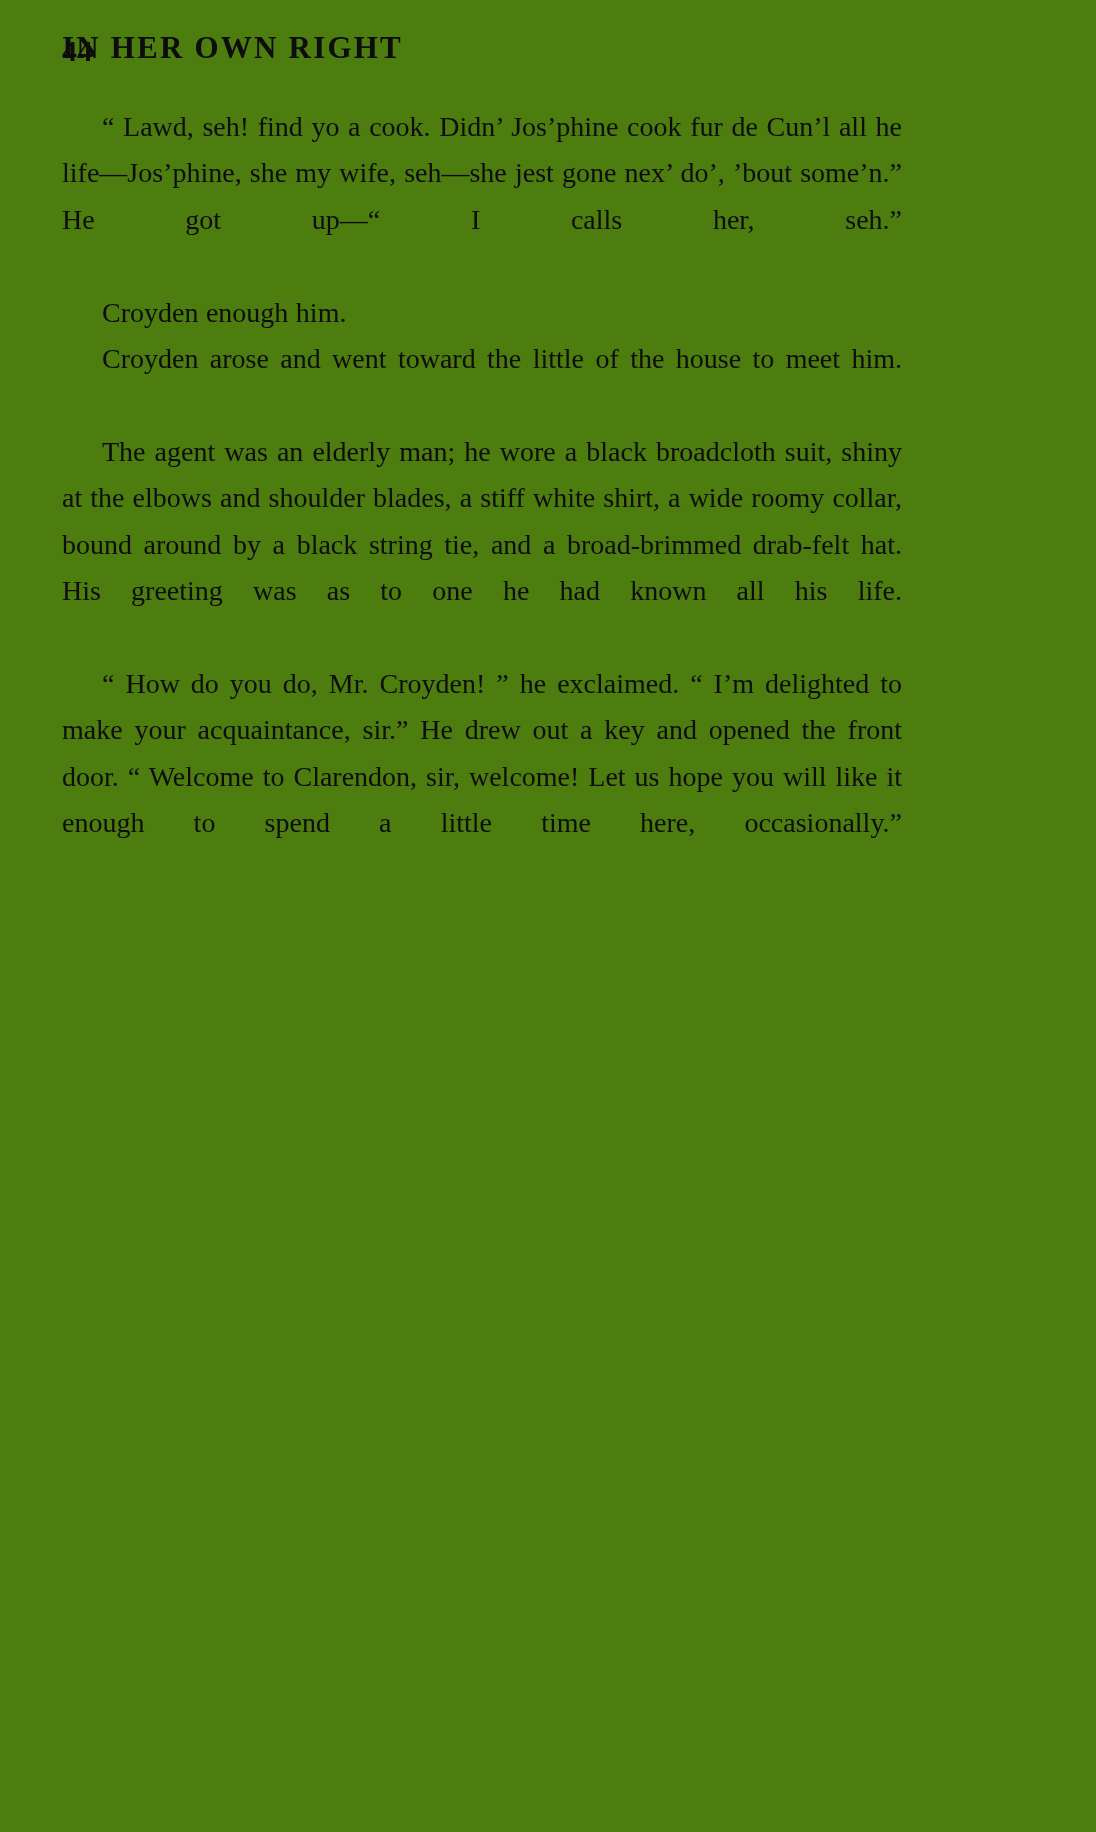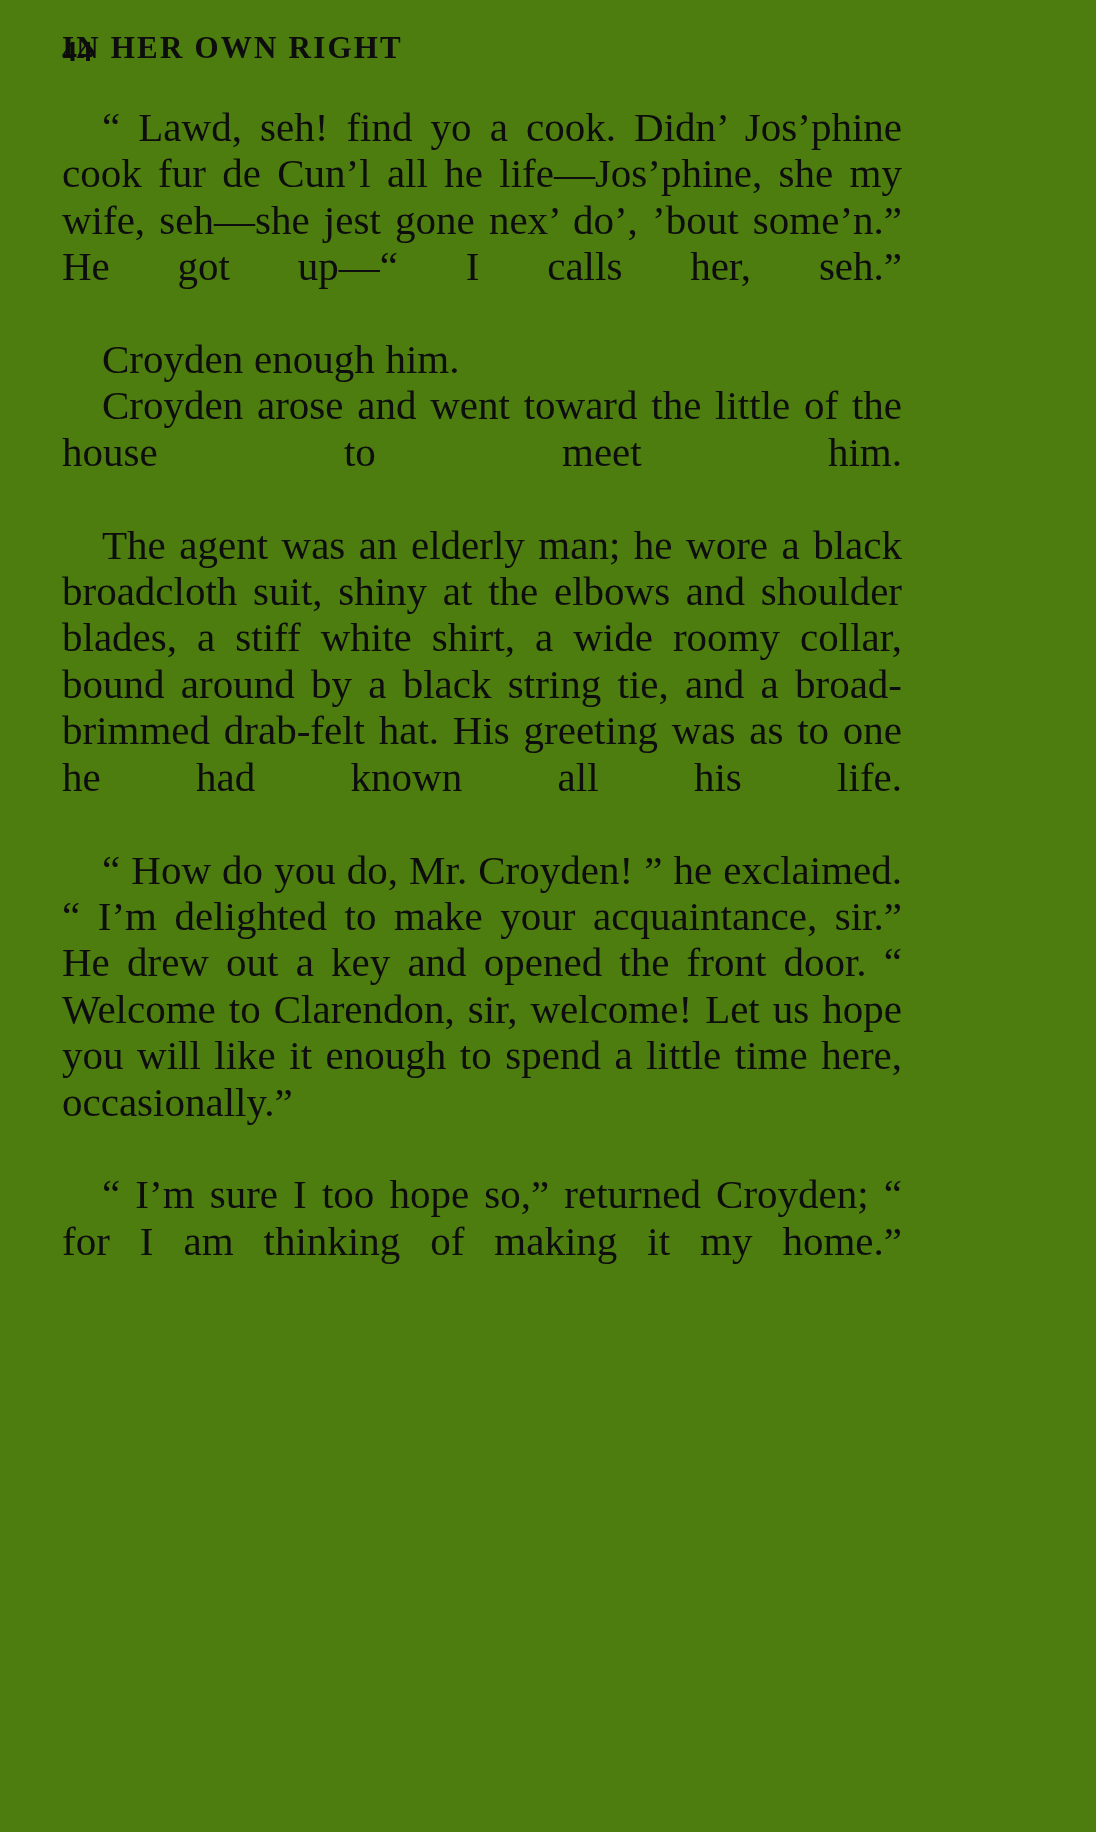--- a/index.html
+++ b/index.html
@@ -49,21 +49,21 @@
     letter-spacing: 2.2px;
   }
   .body-text {
     position: absolute;
     top: 104px;
     left: 62px;
     width: 840px;
   }
   p {
     margin: 0;
-    font-size: 41px;
+    font-size: 28px;
     line-height: 46.4px;
     text-align: justify;
     text-justify: inter-word;
     -webkit-hyphens: none;
     hyphens: none;
     word-spacing: 0.5px;
   }
   p.indent {
     text-indent: 40px;
   }
@@ -86,16 +86,15 @@
     <div class="folio">44</div>
     <div class="running-head">IN HER OWN RIGHT</div>
   </div>
 
   <div class="body-text">
     <p class="indent">“ Lawd, seh! find yo a cook.   Didn’ Jos’phine cook fur de Cun’l all he life—Jos’phine, she my wife, seh—she jest gone nex’ do’, ’bout some’n.” He got up—“ I calls her, seh.”</p>
     <p class="indent nostretch">Croyden enough him.</p>
     <p class="indent">Croyden arose and went toward the little of the house to meet him.</p>
     <p class="indent">The agent was an elderly man;  he wore a black broadcloth suit, shiny at the elbows and shoulder blades, a stiff white shirt, a wide roomy collar, bound around by a black string tie, and a broad-brimmed drab-felt hat.   His greeting was as to one he had known all his life.</p>
     <p class="indent">“ How do you do, Mr. Croyden! ” he exclaimed. “ I’m delighted to make your acquaintance, sir.” He drew out a key and opened the front door. “ Welcome to Clarendon, sir, welcome!  Let us hope you will like it enough to spend a little time here, occasionally.”</p>
-    <p class="indent">“ I’m sure I too hope so,” returned Croyden; “ for I am thinking of making it my home.”</p>
   </div>
 
 </div>
 
 </body></html>

